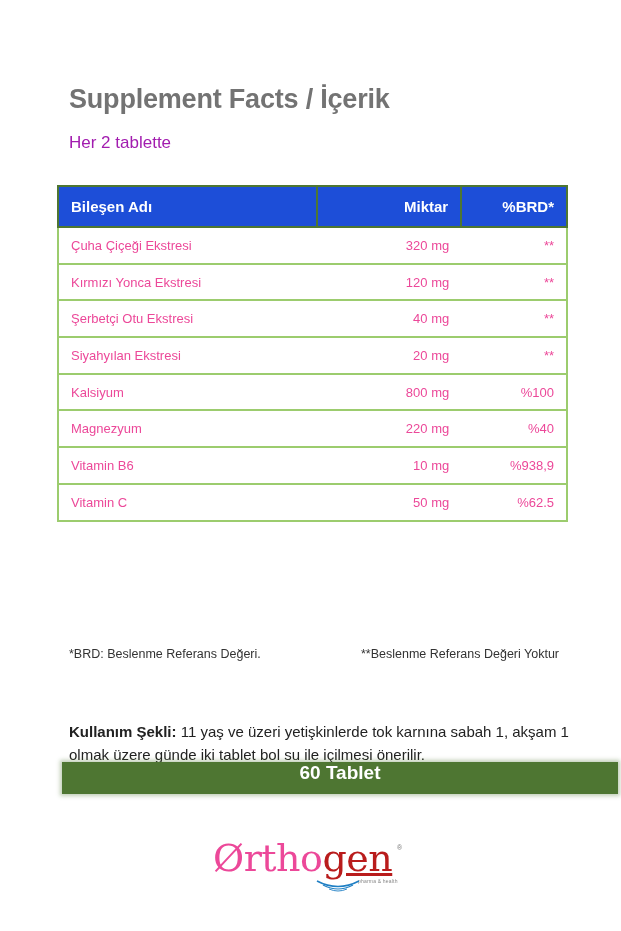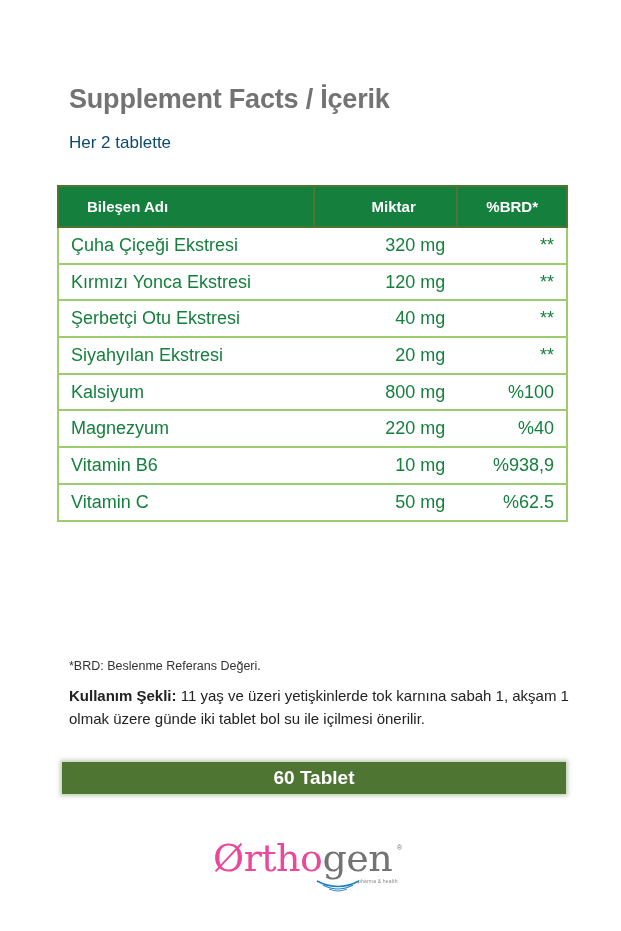--- a/index.html
+++ b/index.html
@@ -10,76 +10,76 @@
     }
     .page { position: relative; width: 621px; height: 931px; }
 
     .title {
       position: absolute; left: 69px; top: 84px;
       font-size: 27px; font-weight: bold; color: #737373;
       letter-spacing: -0.2px;
     }
     .subtitle {
       position: absolute; left: 69px; top: 133px;
-      font-size: 17px; color: #0c4a6e;
+      font-size: 17px; color: #a21caf;
     }
 
     .facts-table {
       position: absolute; left: 57px; top: 185px;
       width: 511px; border-collapse: collapse;
       border: 2px solid #9ccc6e;
     }
     .facts-table th {
-      background: #15803d; color: #ffffff;
+      background: #1d4ed8; color: #ffffff;
       font-size: 15px; font-weight: bold;
-      height: 41px; padding: 0 28px;
+      height: 41px; padding: 0 12px;
       border: 2px solid #4e7632;
     }
     .facts-table td {
-      font-size: 18px; color: #15803d;
+      font-size: 13px; color: #ec4899;
       height: 36.7px; padding: 0 12px;
       border-top: 2px solid #9ccc6e;
     }
     .col-name { text-align: left; width: 260px; }
     .col-amount { text-align: right; width: 145px; }
     .col-rv { text-align: right; width: 106px; }
-    th.col-amount { padding-right: 12px; text-align: center; }
+    th.col-amount { padding-right: 12px; }
 
     .footnotes {
       position: absolute; left: 69px; top: 647px;
       width: 490px; font-size: 12.5px; color: #333333;
-      display: flex; justify-content: space-between; margin-top: 12px;
+      display: flex; justify-content: space-between;
     }
 
     .usage {
-      position: absolute; left: 69px; top: 684px;
+      position: absolute; left: 69px; top: 720px;
       width: 500px; font-size: 15px; line-height: 23px; color: #222222;
     }
     .usage .usage-label { font-weight: bold; }
 
     .count-bar {
       position: absolute; left: 62px; top: 762px;
-      width: 504px; height: 32px;
+      width: 556px; height: 32px;
       background: #4e7632;
       box-shadow: 0 0 4px 2px rgba(78,118,50,0.35);
       color: #ffffff; font-size: 19px; font-weight: bold;
-      display: flex; align-items: center; justify-content: center;
+      display: flex; justify-content: center;
     }
 
     .logo {
       position: absolute; left: 213px; top: 838px;
       width: 200px; height: 56px;
     }
     .logo-main {
       position: absolute; left: 0; top: 0;
       font-family: "DejaVu Serif", "Liberation Serif", serif;
       font-size: 38px; letter-spacing: -0.5px; line-height: 40px;
     }
     .logo-blue { color: #ec4899; }
-    .logo-gray { color: #737373; }
+    .logo-gray { color: #b91c1c; text-decoration: underline; }
     .logo-reg {
       position: absolute; left: 184px; top: 6px;
       font-size: 7px; color: #777777;
     }
     .logo-tagline {
       position: absolute; left: 145px; top: 40px;
       font-size: 5px; color: #888888; letter-spacing: 0.2px;
     }
     .logo-swoosh { position: absolute; left: 100px; top: 40px; }
   </style>
@@ -138,20 +138,21 @@
       <tr>
         <td class="col-name">Vitamin C</td>
         <td class="col-amount">50 mg</td>
         <td class="col-rv">%62.5</td>
       </tr>
     </tbody>
   </table>
 
   <div class="footnotes">
     <span>*BRD: Beslenme Referans Değeri.</span>
+    <span>**Beslenme Referans Değeri Yoktur</span>
   </div>
 
   <p class="usage"><span class="usage-label">Kullanım Şekli:</span><span> 11 yaş ve üzeri yetişkinlerde tok karnına sabah 1, akşam 1 olmak üzere günde iki tablet bol su ile içilmesi önerilir.</span></p>
 
   <div class="count-bar">
     <span>60 Tablet</span>
   </div>
 
   <div class="logo">
     <div class="logo-main"><span class="logo-blue">Ør</span><span class="logo-blue">tho</span><span class="logo-gray">gen</span></div>

